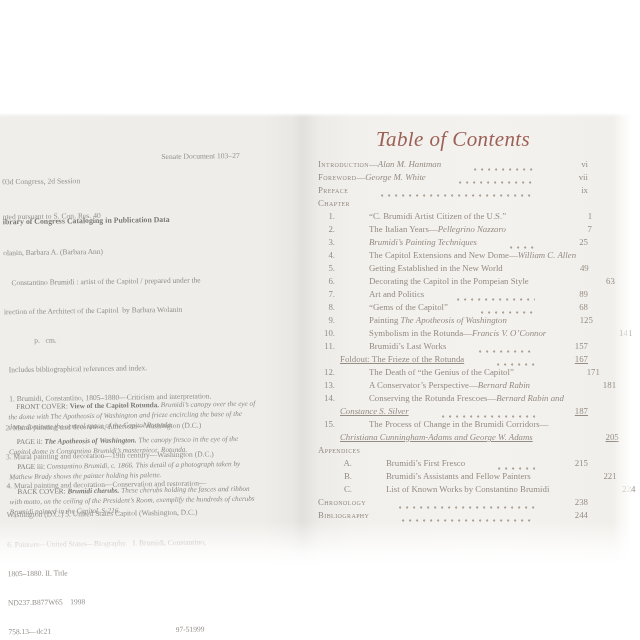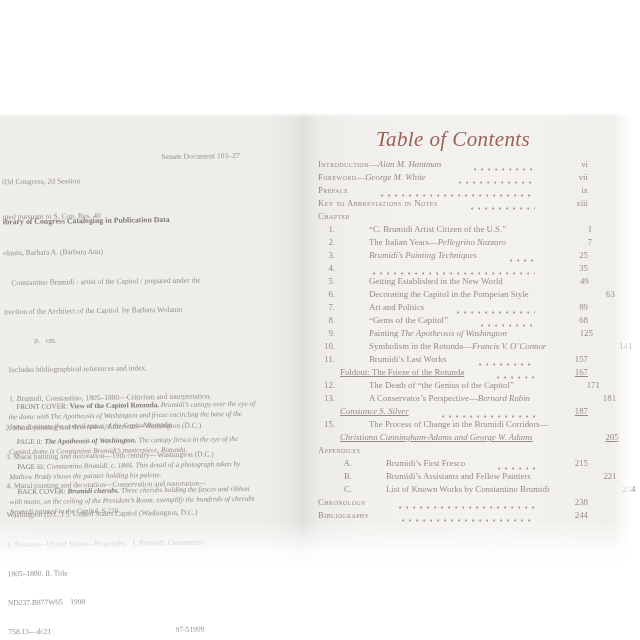--- a/index.html
+++ b/index.html
@@ -125,25 +125,20 @@
       <div class="row">
         <span class="t"><span class="lbl">Foreword</span><span>—</span><i>George M. White</i></span>
         <span class="dots"></span>
         <span class="pg">vii</span>
       </div>
       <div class="row">
         <span class="t"><span class="lbl">Preface</span></span>
         <span class="dots"></span>
         <span class="pg">ix</span>
       </div>
-      <div class="row">
-        <span class="t"><span class="lbl">Key to Abbreviations in Notes</span></span>
-        <span class="dots"></span>
-        <span class="pg">xiii</span>
-      </div>
 
       <div class="row">
         <span class="lbl">Chapter</span>
       </div>
 
       <div class="row">
         <span class="num">1.</span>
         <span class="t"><span>“C. Brumidi Artist Citizen of the U.S.”</span></span>
         <span class="dots"></span>
         <span class="pg">1</span>
@@ -155,20 +150,21 @@
         <span class="pg">7</span>
       </div>
       <div class="row">
         <span class="num">3.</span>
         <span class="t"><i>Brumidi’s Painting Techniques</i></span>
         <span class="dots"></span>
         <span class="pg">25</span>
       </div>
       <div class="row">
         <span class="num">4.</span>
+        <span class="t"><span>The Capitol Extensions and New Dome—</span><i>William C. Allen</i></span>
         <span class="dots"></span>
         <span class="pg">35</span>
       </div>
       <div class="row">
         <span class="num">5.</span>
         <span class="t"><span>Getting Established in the New World</span></span>
         <span class="dots"></span>
         <span class="pg">49</span>
       </div>
       <div class="row">
@@ -216,20 +212,24 @@
         <span class="num">12.</span>
         <span class="t"><span>The Death of “the Genius of the Capitol”</span></span>
         <span class="dots"></span>
         <span class="pg">171</span>
       </div>
       <div class="row">
         <span class="num">13.</span>
         <span class="t"><span>A Conservator’s Perspective—</span><i>Bernard Rabin</i></span>
         <span class="dots"></span>
         <span class="pg">181</span>
+      </div>
+      <div class="row">
+        <span class="num">14.</span>
+        <span class="t"><span>Conserving the Rotunda Frescoes—</span><i>Bernard Rabin and</i></span>
       </div>
       <div class="row sub">
         <span class="t"><i>Constance S. Silver</i></span>
         <span class="dots"></span>
         <span class="pg">187</span>
       </div>
       <div class="row">
         <span class="num">15.</span>
         <span class="t"><span>The Process of Change in the Brumidi Corridors—</span></span>
       </div>

